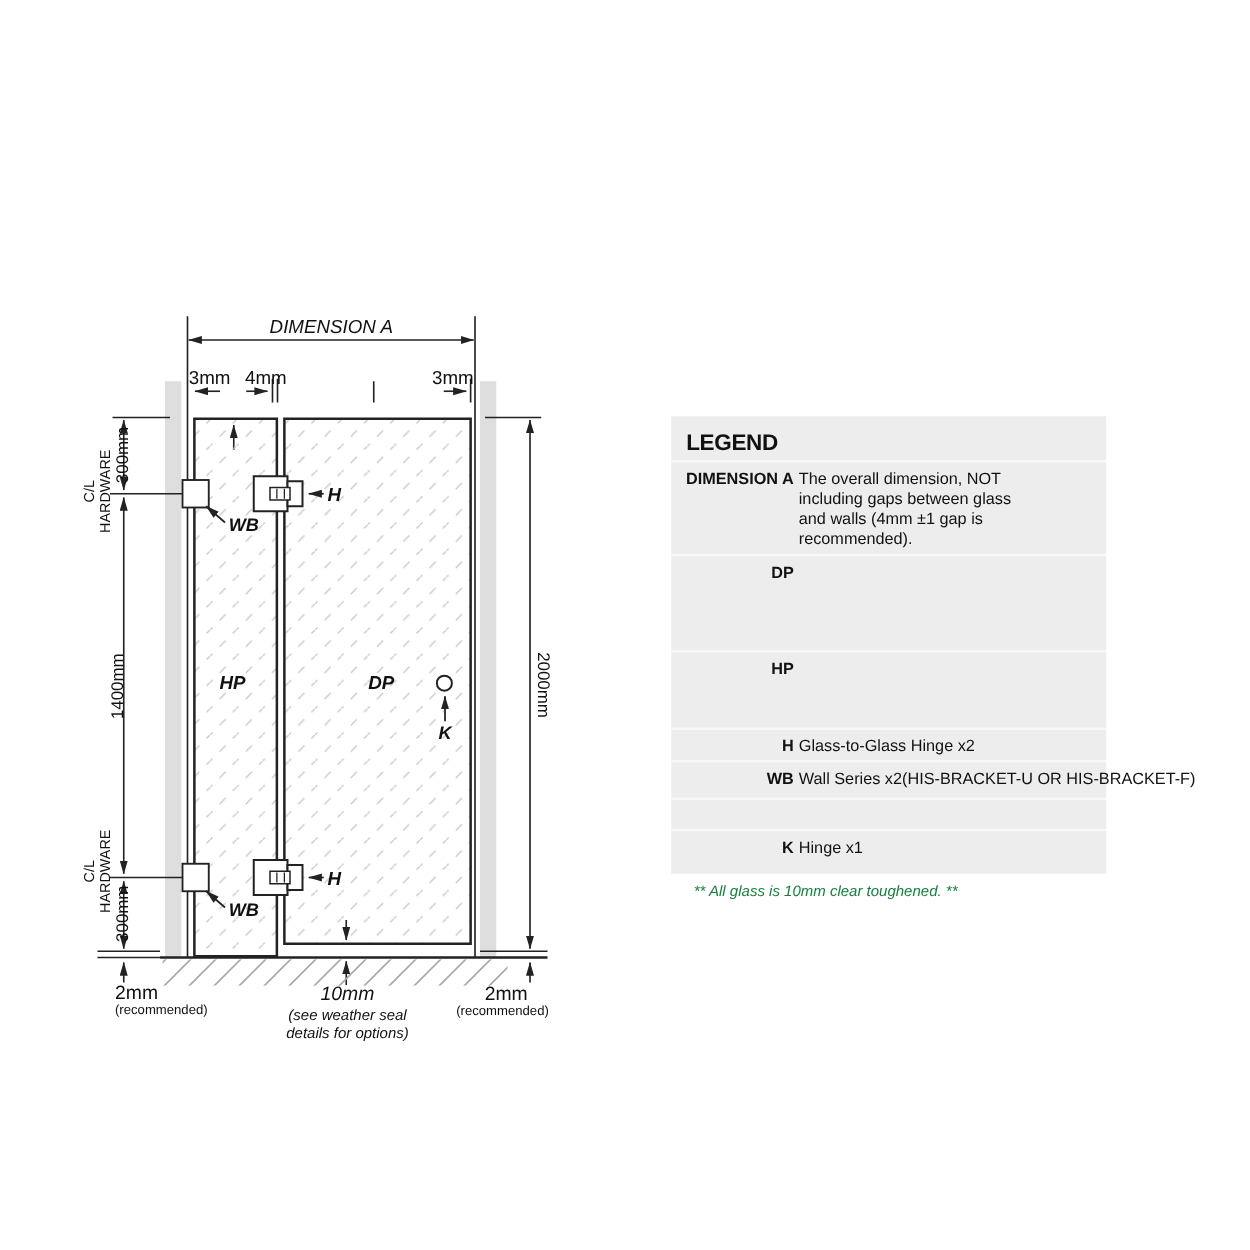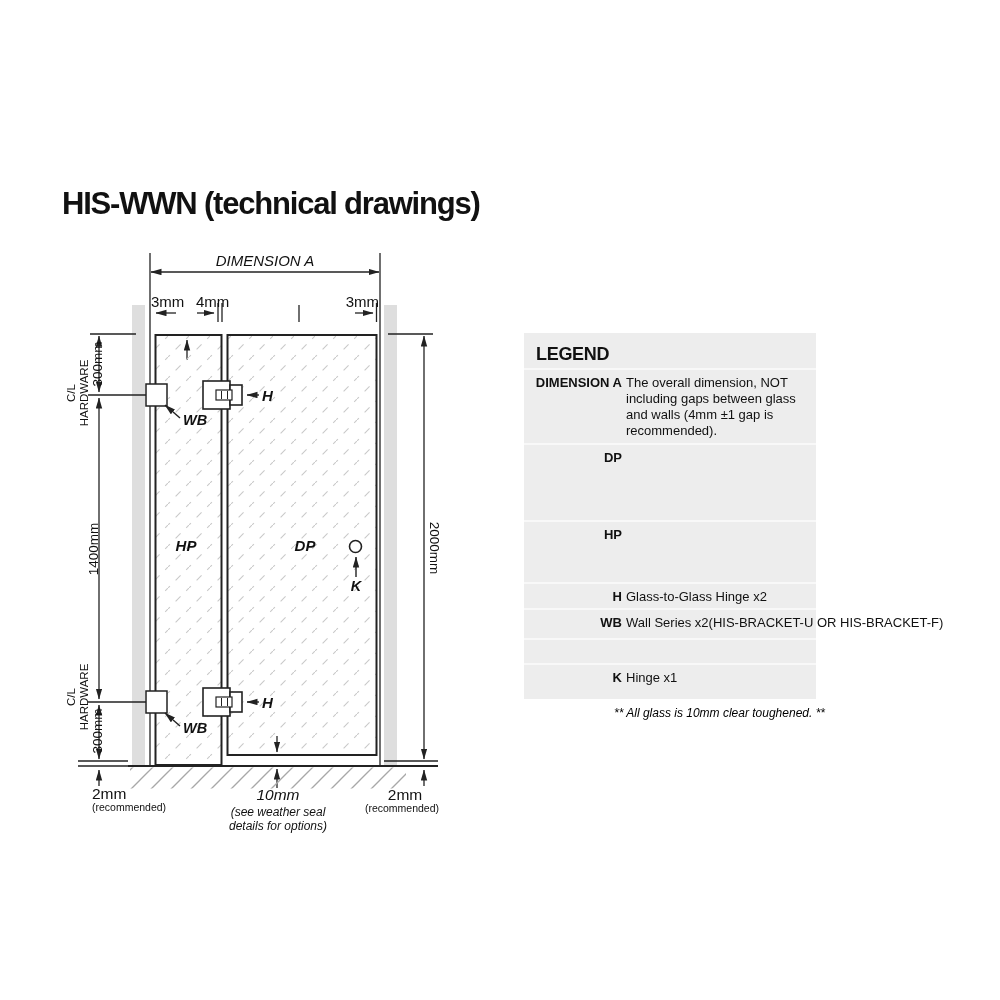--- a/index.html
+++ b/index.html
@@ -1,38 +1,37 @@
 <!DOCTYPE html>
 <html><head>
 <meta charset="utf-8">
 <style>
   html,body{margin:0;padding:0;background:#fff;}
   .stage{position:relative;width:1000px;height:1000px;background:#ffffff;overflow:hidden;
          font-family:"Liberation Sans", sans-serif;color:#111;}
   .page-title{position:absolute;left:62px;top:186px;font-size:31px;font-weight:bold;
               letter-spacing:-1.2px;white-space:nowrap;}
   .drawing{position:absolute;left:0;top:0;}
-  .legend{position:absolute;left:524px;top:333px;width:292px;background:#ededed;}
+  .legend{position:absolute;left:537px;top:333px;width:348px;background:#ededed;}
   .legend-title{box-sizing:border-box;height:35px;padding:11px 0 0 12px;
                 font-size:18px;font-weight:bold;letter-spacing:-0.3px;}
   .legend-row{display:flex;box-sizing:border-box;border-top:2px solid #f8f8f8;padding-top:5px;}
   .legend-row .term{width:98px;text-align:right;font-weight:bold;font-size:13px;flex:none;}
   .legend-row .desc{margin-left:4px;font-size:13px;line-height:16px;white-space:pre-line;}
   .r1{height:75px}.r2{height:77px}.r3{height:62px}.r4{height:26px}
   .r5{height:30px}.r6{height:25px}.r7{height:36px}
   .r5 .desc{white-space:nowrap;overflow:visible;}
-  .footnote{position:absolute;left:555px;top:706px;width:270px;text-align:right;
-            font-style:italic;font-size:12px;color:#000000;}
+  .footnote{position:absolute;left:555px;top:706px;width:270px;text-align:left;
+            font-style:italic;font-size:12px;color:#15803d;}
 </style>
 </head>
 <body>
 
 <div class="stage">
 
-  <div class="page-title">HIS-WWN (technical drawings)</div>
 
   <svg class="drawing" width="1000" height="1000" viewBox="0 0 1000 1000">
     <defs>
       <marker id="ah" orient="auto-start-reverse" markerUnits="userSpaceOnUse" markerWidth="11" markerHeight="7" refX="10.5" refY="3.2">
         <path d="M0,0 L11,3.2 L0,6.4 Z" fill="#222"></path>
       </marker>
       <pattern id="glassHatch" width="21" height="21" patternUnits="userSpaceOnUse">
         <path d="M-3,24 L24,-3" stroke="#c9c9c9" stroke-width="1.1" stroke-dasharray="7 8" fill="none"></path>
         <path d="M-6,10 L10,-6" stroke="#c9c9c9" stroke-width="1.1" stroke-dasharray="5 11" fill="none"></path>
         <path d="M11,27 L27,11" stroke="#c9c9c9" stroke-width="1.1" stroke-dasharray="5 11" fill="none"></path>

